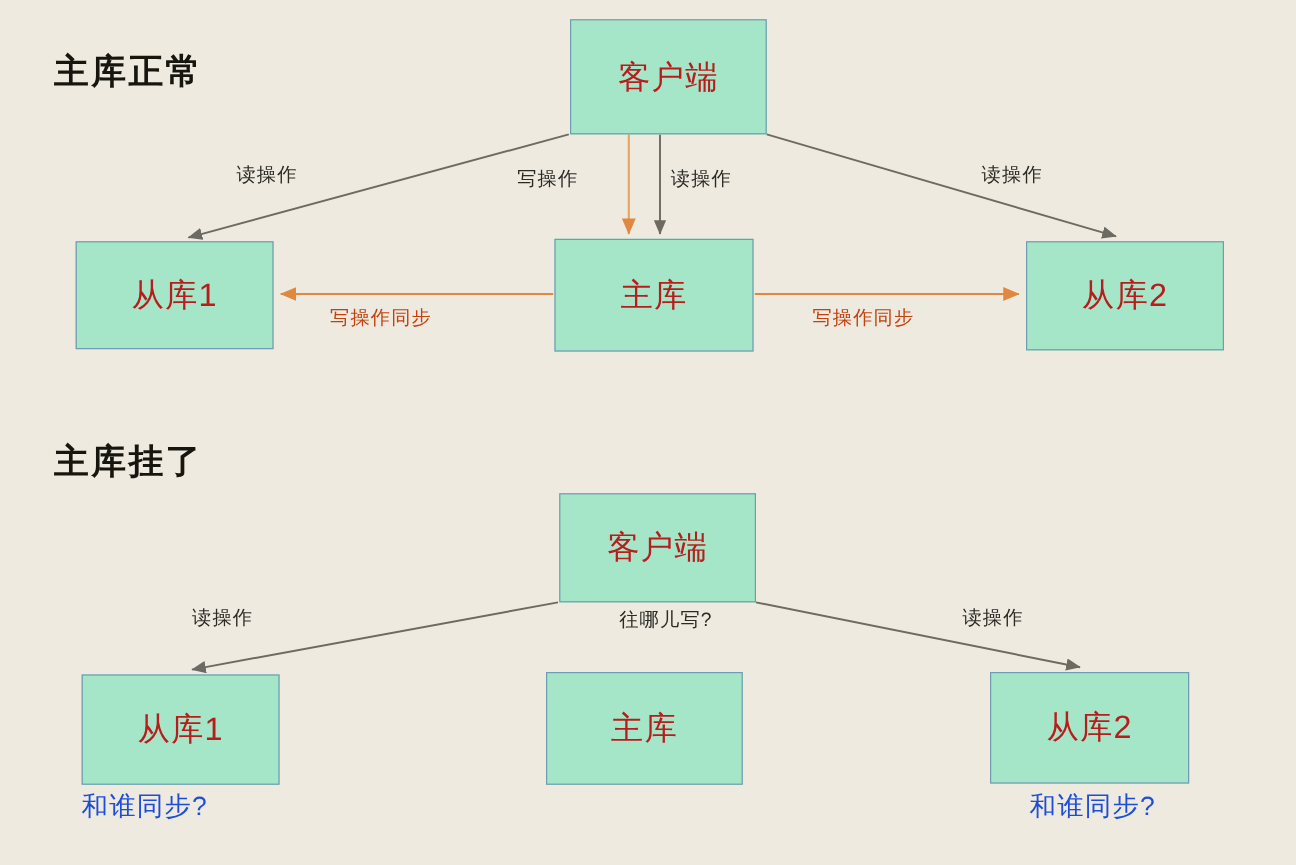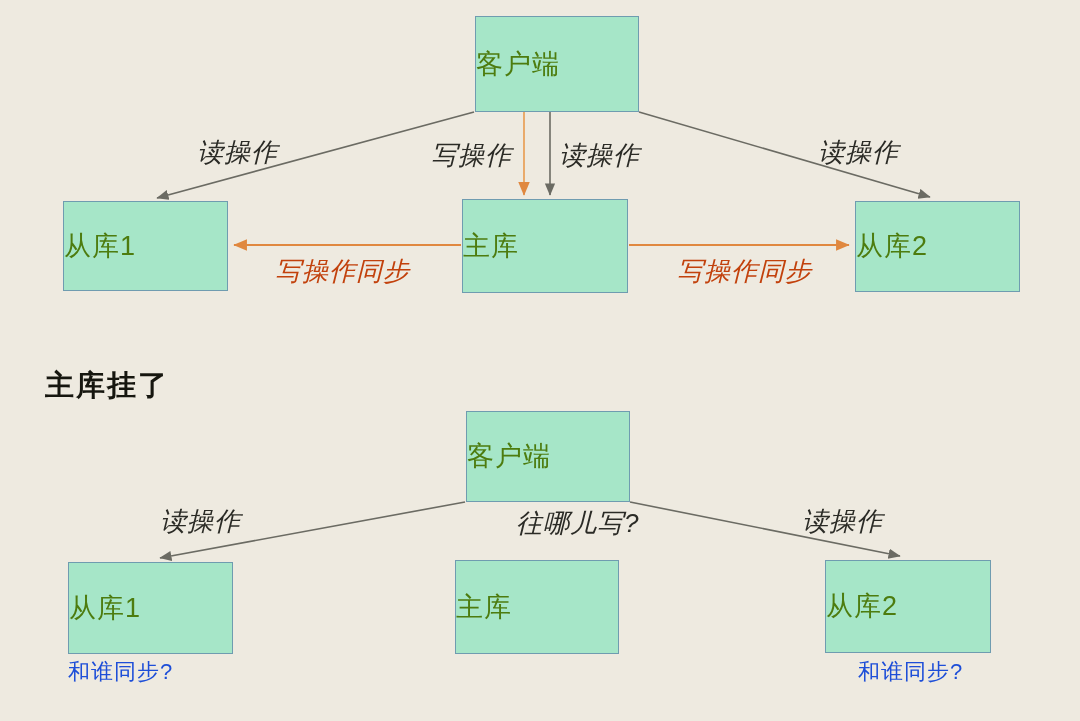--- a/index.html
+++ b/index.html
@@ -29,47 +29,47 @@
     height: 721px;
     pointer-events: none;
   }
   .node {
     position: absolute;
     background: #a6e6c8;
     border: 1.5px solid #6f9cb0;
     box-sizing: border-box;
     display: flex;
     align-items: center;
-    color: #4d7c0f;
+    justify-content: center;
+    color: #b91c1c;
     font-size: 27px;
     letter-spacing: 1px;
     font-family: "Liberation Sans", "DejaVu Sans", sans-serif;
   }
   .node-label {
     display: block;
     line-height: 1;
     white-space: nowrap;
   }
   .section-heading {
     position: absolute;
     font-size: 29px;
     font-weight: bold;
     color: #16160f;
     letter-spacing: 2px;
     white-space: nowrap;
     line-height: 1;
   }
   .edge-label {
     position: absolute;
-    font-size: 26px;
+    font-size: 16px;
     color: #2b2b26;
     white-space: nowrap;
     line-height: 1;
     letter-spacing: 1px;
-    font-style: italic;
   }
   .edge-label.sync {
     color: #c2410c;
   }
   .note-label {
     position: absolute;
     font-size: 22px;
     color: #1d4ed8;
     white-space: nowrap;
     line-height: 1;
@@ -101,20 +101,21 @@
 
     <line x1="461" y1="245" x2="234" y2="245" stroke="#e08840" stroke-width="1.8" marker-end="url(#arrow-orange)"></line>
 
     <line x1="629" y1="245" x2="849" y2="245" stroke="#e08840" stroke-width="1.8" marker-end="url(#arrow-orange)"></line>
 
     <line x1="465" y1="502" x2="160" y2="558" stroke="#6b6b63" stroke-width="1.6" marker-end="url(#arrow-gray)"></line>
 
     <line x1="630" y1="502" x2="900" y2="556" stroke="#6b6b63" stroke-width="1.6" marker-end="url(#arrow-gray)"></line>
   </svg>
 
+  <div class="section-heading" style="left:45px; top:46px;">主库正常</div>
 
   <div class="node" style="left:475px; top:16px; width:164px; height:96px;">
     <span class="node-label">客户端</span>
   </div>
 
   <div class="node" style="left:63px; top:201px; width:165px; height:90px;">
     <span class="node-label">从库1</span>
   </div>
 
   <div class="node" style="left:462px; top:199px; width:166px; height:94px;">

